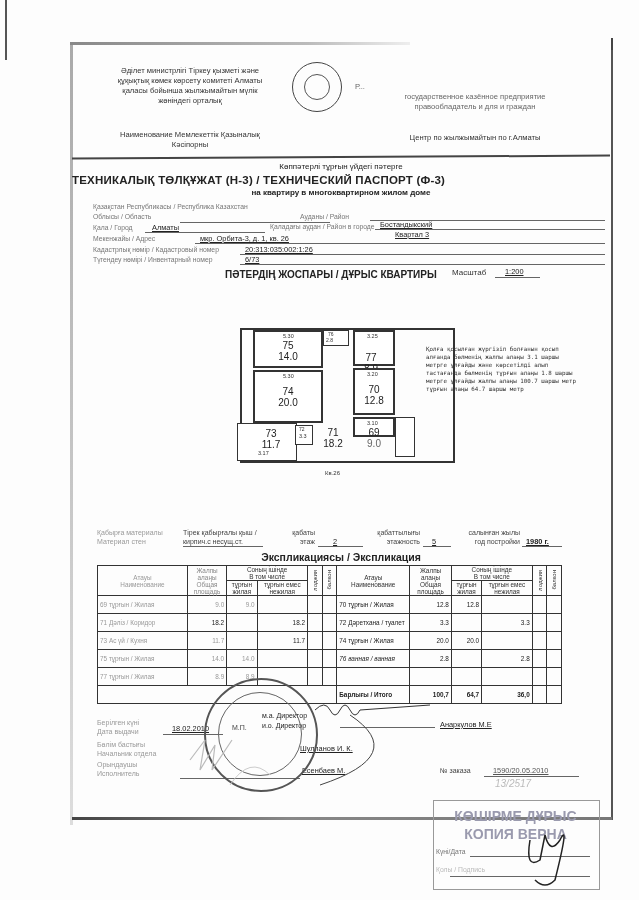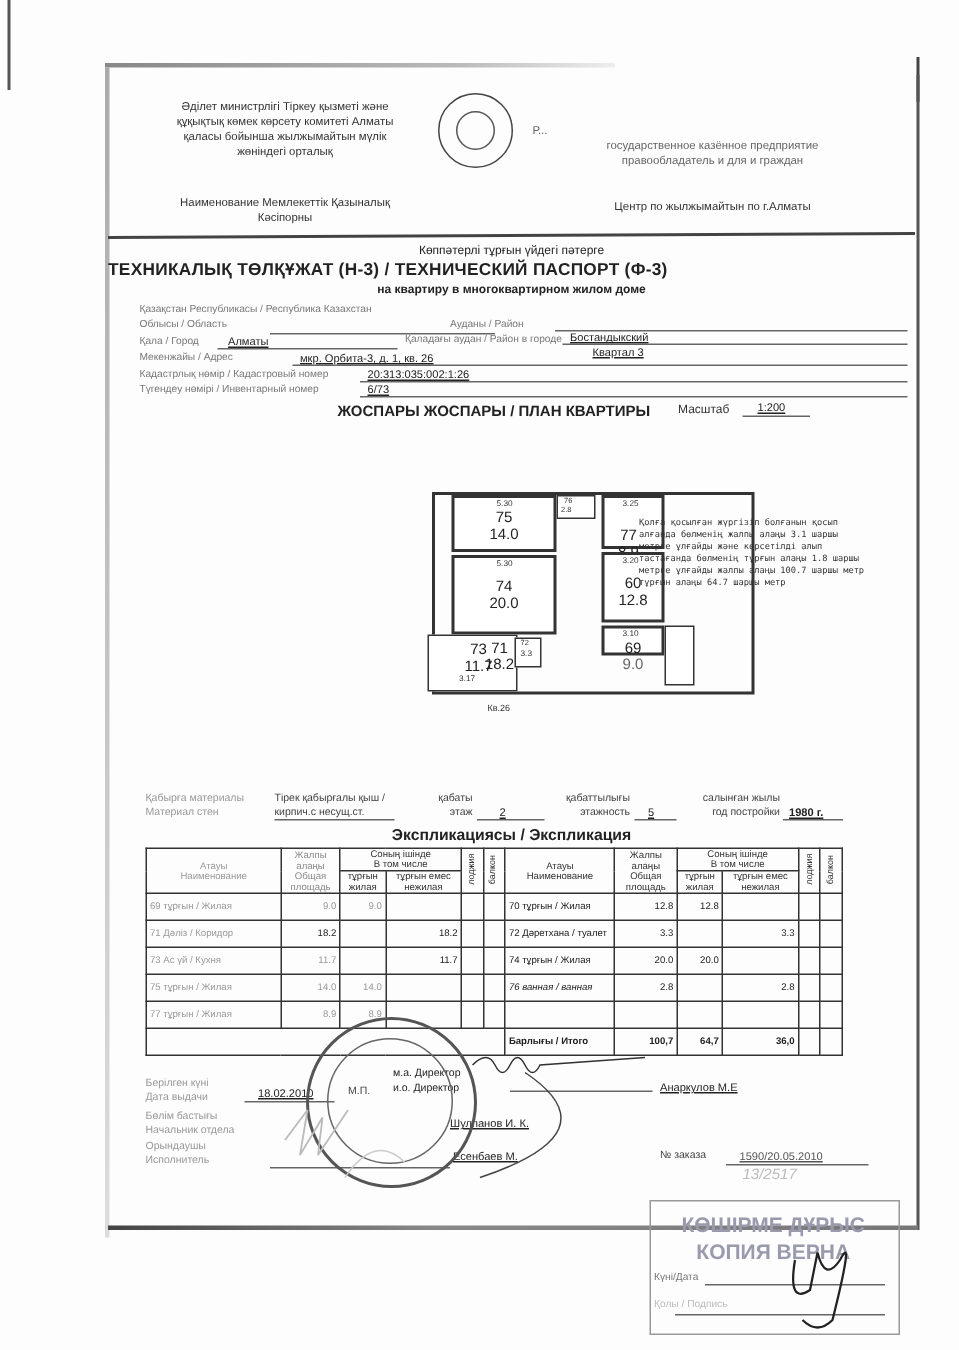--- a/index.html
+++ b/index.html
@@ -19,21 +19,21 @@
   .emblem-inner{left:304px;top:74px;width:24px;height:24px;border:1px solid #555;border-radius:50%;}
   .hr-head{left:72px;top:156px;width:538px;height:1.5px;background:#444;transform:rotate(-0.3deg);}
   .t-small{font-size:8px;text-align:center;left:72px;width:538px;}
   .t-title{font-size:11.5px;font-weight:bold;left:72px;width:538px;letter-spacing:0.2px;}
   .row{font-size:6.8px;color:#777;}
   .val{font-size:7.4px;color:#222;text-decoration:underline;}
   .uline{height:1px;background:#666;}
   .plan-title{font-size:10px;font-weight:bold;}
   
   .plan{left:225px;top:325px;width:200px;height:160px;}
-  .wall{position:absolute;border:2px solid #333;background:#fff;box-sizing:border-box;margin-left:48px;}
+  .wall{position:absolute;border:2px solid #333;background:#fff;box-sizing:border-box;}
   .rnum{position:absolute;font-size:10px;text-align:center;line-height:11px;}
   .dim{position:absolute;font-size:5.5px;color:#333;}
   .note{left:426px;top:345px;width:155px;font-size:5.8px;line-height:8px;color:#333;font-family:"DejaVu Sans Mono",monospace;}
   
   .meta{font-size:7px;color:#444;}
   .ex-title{left:72px;width:538px;top:551px;text-align:center;font-size:10.5px;font-weight:bold;}
   table.ex{position:absolute;left:97px;top:565px;width:465px;border-collapse:collapse;font-size:6.4px;}
   table.ex td{border:1px solid #333;padding:0 2px;height:17px;vertical-align:middle;}
   table.ex .hd td{text-align:center;color:#333;height:10px;}
   .vert{writing-mode:vertical-rl;transform:rotate(180deg);font-size:6px;}
@@ -95,21 +95,21 @@
 <div class="abs val" style="left:200px;top:234px">мкр. Орбита-3, д. 1, кв. 26</div>
 <div class="abs val" style="left:395px;top:230px">Квартал 3</div>
 <div class="abs uline" style="left:195px;top:243px;width:410px"></div>
 <div class="abs row" style="left:93px;top:246px">Кадастрлық нөмір / Кадастровый номер</div>
 <div class="abs val" style="left:245px;top:245px">20:313:035:002:1:26</div>
 <div class="abs uline" style="left:240px;top:254px;width:365px"></div>
 <div class="abs row" style="left:93px;top:256px">Түгендеу нөмірі / Инвентарный номер</div>
 <div class="abs val" style="left:245px;top:255px">6/73</div>
 <div class="abs uline" style="left:240px;top:264px;width:365px"></div>
 
-<div class="abs plan-title" style="left:225px;top:269px">ЖОСПАРЫ ЖОСПАРЫ / ПЛАН КВАРТИРЫ</div>
+<div class="abs plan-title" style="left:225px;top:269px">ПӘТЕРДІҢ ЖОСПАРЫ / ДҰРЫС КВАРТИРЫ</div>
 <div class="abs row" style="left:452px;top:268px;font-size:8px;color:#333">Масштаб</div>
 <div class="abs val" style="left:505px;top:267px">1:200</div>
 <div class="abs uline" style="left:495px;top:277px;width:45px"></div>
 
 <div class="abs plan">
   <div class="wall" style="left:15px;top:3px;width:215px;height:135px;border-width:2px;background:transparent"></div>
 
   <div class="wall" style="left:28px;top:5px;width:70px;height:38px">
     <div class="dim" style="left:28px;top:1px">5.30</div>
     <div class="rnum" style="left:0;width:66px;top:8px"><span>75</span><br><span>14.0</span></div>
@@ -125,21 +125,21 @@
     <div class="dim" style="left:2px;top:6px;font-size:5px">2.8</div>
   </div>
 
   <div class="wall" style="left:128px;top:5px;width:42px;height:36px">
     <div class="dim" style="left:12px;top:1px">3.25</div>
     <div class="rnum" style="left:0;width:32px;top:20px"><span>77</span><br><span>8.9</span></div>
   </div>
 
   <div class="wall" style="left:128px;top:43px;width:42px;height:47px">
     <div class="dim" style="left:12px;top:1px">3.20</div>
-    <div class="rnum" style="left:0;width:38px;top:14px"><span>60</span><br><span>12.8</span></div>
+    <div class="rnum" style="left:0;width:38px;top:14px"><span>70</span><br><span>12.8</span></div>
   </div>
 
   <div class="wall" style="left:128px;top:92px;width:42px;height:20px">
     <div class="dim" style="left:12px;top:1px">3.10</div>
     <div class="rnum" style="left:0;width:38px;top:8px"><span>69</span><br><span style="color:#666">9.0</span></div>
   </div>
 
   <div class="wall" style="left:170px;top:92px;width:20px;height:40px;border-width:1px"></div>
 
   <div class="wall" style="left:12px;top:98px;width:60px;height:38px;border-width:1px">

